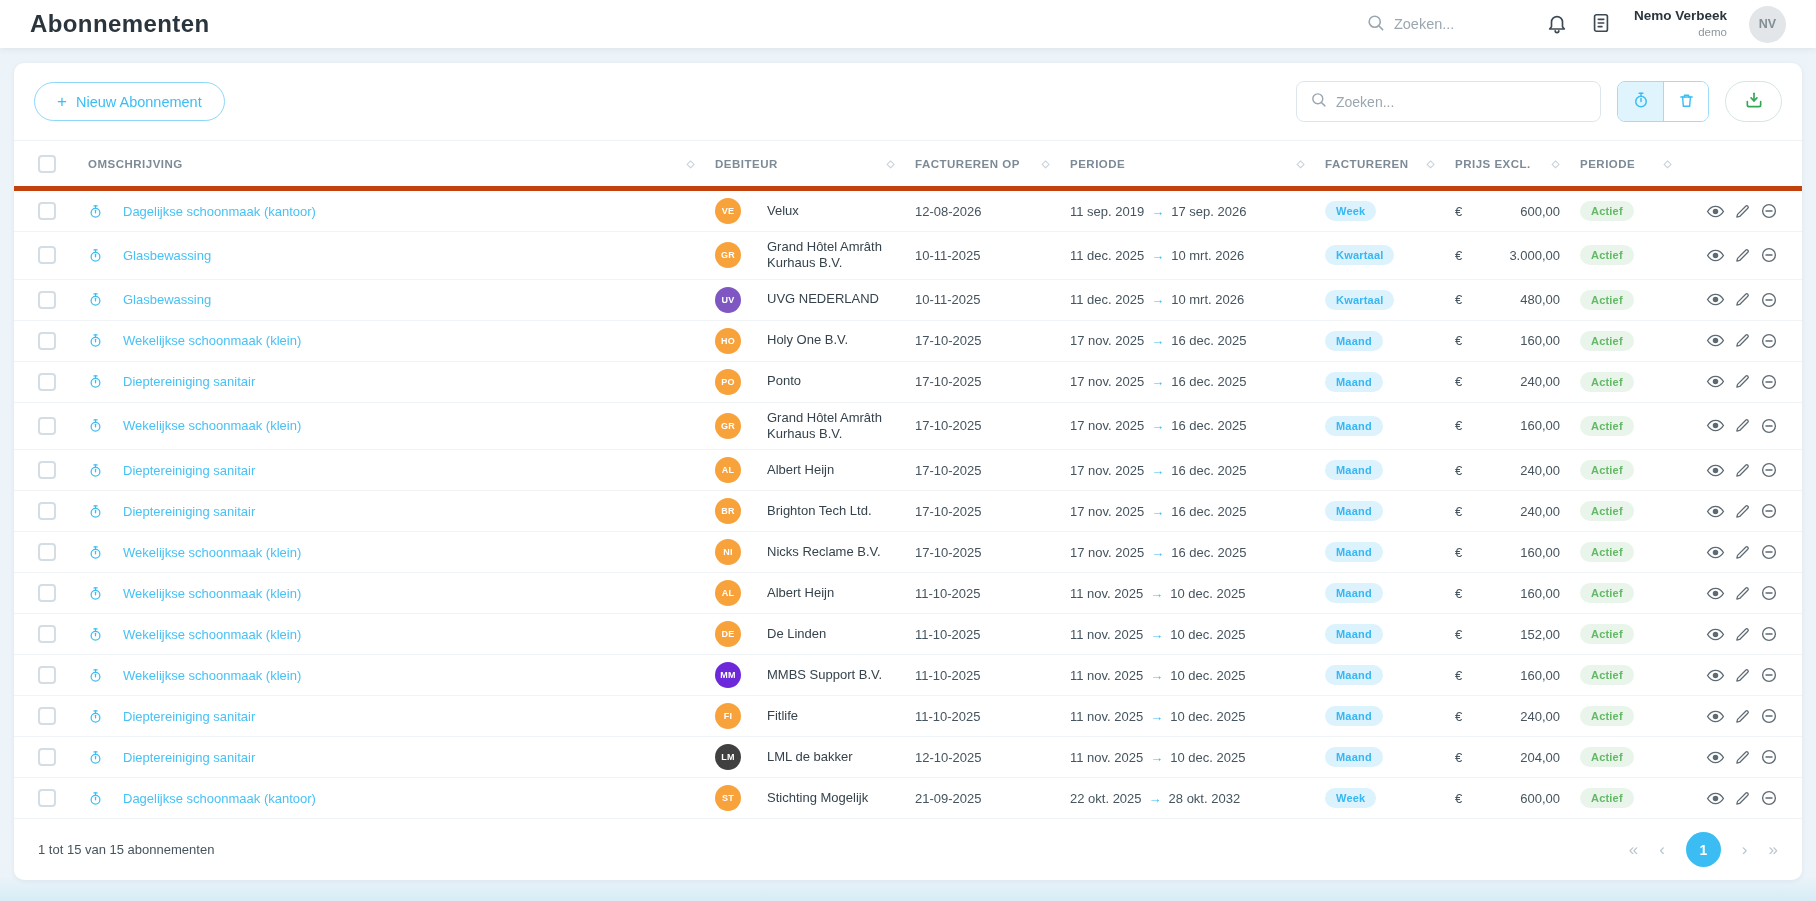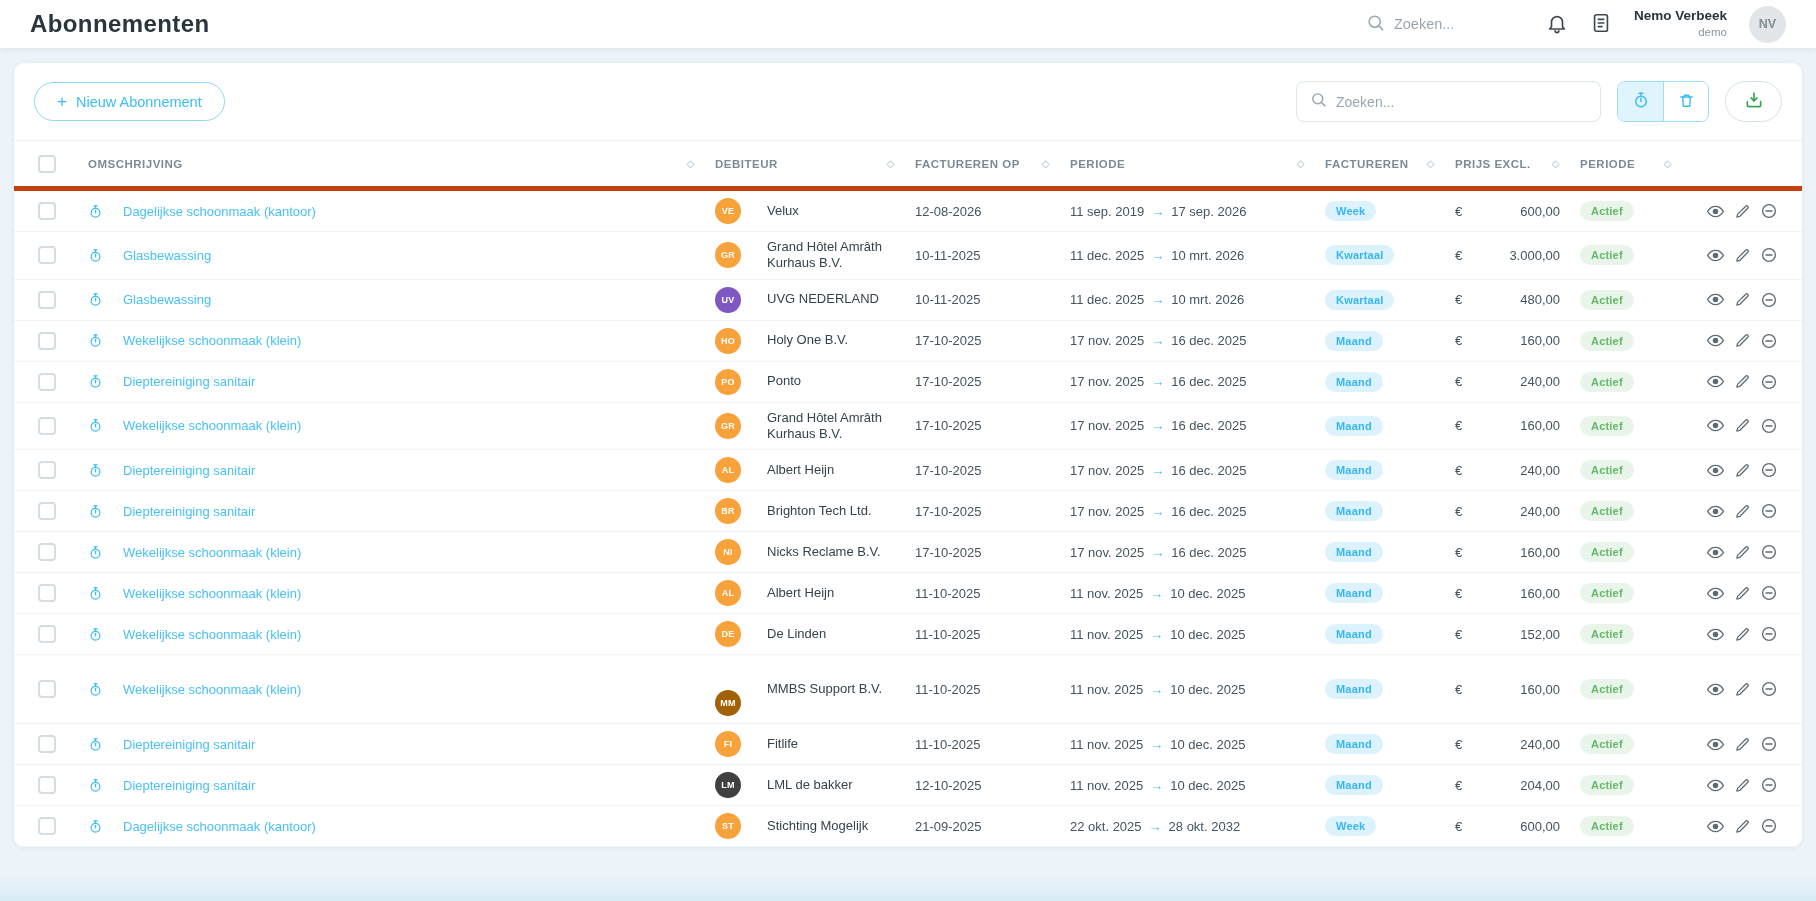--- a/index.html
+++ b/index.html
@@ -993,21 +993,21 @@
                   <line x1="12" y1="14" x2="12" y2="10"></line>
                   <line x1="9.5" y1="3" x2="14.5" y2="3"></line>
                   <line x1="12" y1="3" x2="12" y2="6"></line>
                 </svg>
         </span>
         <a class="desc-link">Wekelijkse schoonmaak (klein)</a>
       </div>
     </td>
     <td>
       <div class="deb">
-        <span class="avatar" style="background: #a16207; margin-top: 28px;">MM</span>
+        <span class="avatar" style="background: #6d28d9;">MM</span>
         <span class="deb-name">MMBS Support B.V.</span>
       </div>
     </td>
     <td><span>11-10-2025</span></td>
     <td>
       <div class="periode">
         <span>11 nov. 2025</span>
         <span class="arrow">→</span>
         <span>10 dec. 2025</span>
       </div>
@@ -1239,14 +1239,24 @@
                     <line x1="8" y1="12" x2="16" y2="12"></line>
                   </svg>
           </span>
         </button>
       </div>
     </td>
   </tr>
       </tbody>
   </table>
 
+  <div class="card-footer">
+    <span class="summary">1 tot 15 van 15 abonnementen</span>
+    <div class="pagination">
+      <button class="page-nav">«</button>
+      <button class="page-nav">‹</button>
+      <div class="page-current">1</div>
+      <button class="page-nav">›</button>
+      <button class="page-nav">»</button>
+    </div>
+  </div>
 
 </main>
 
 </body></html>

